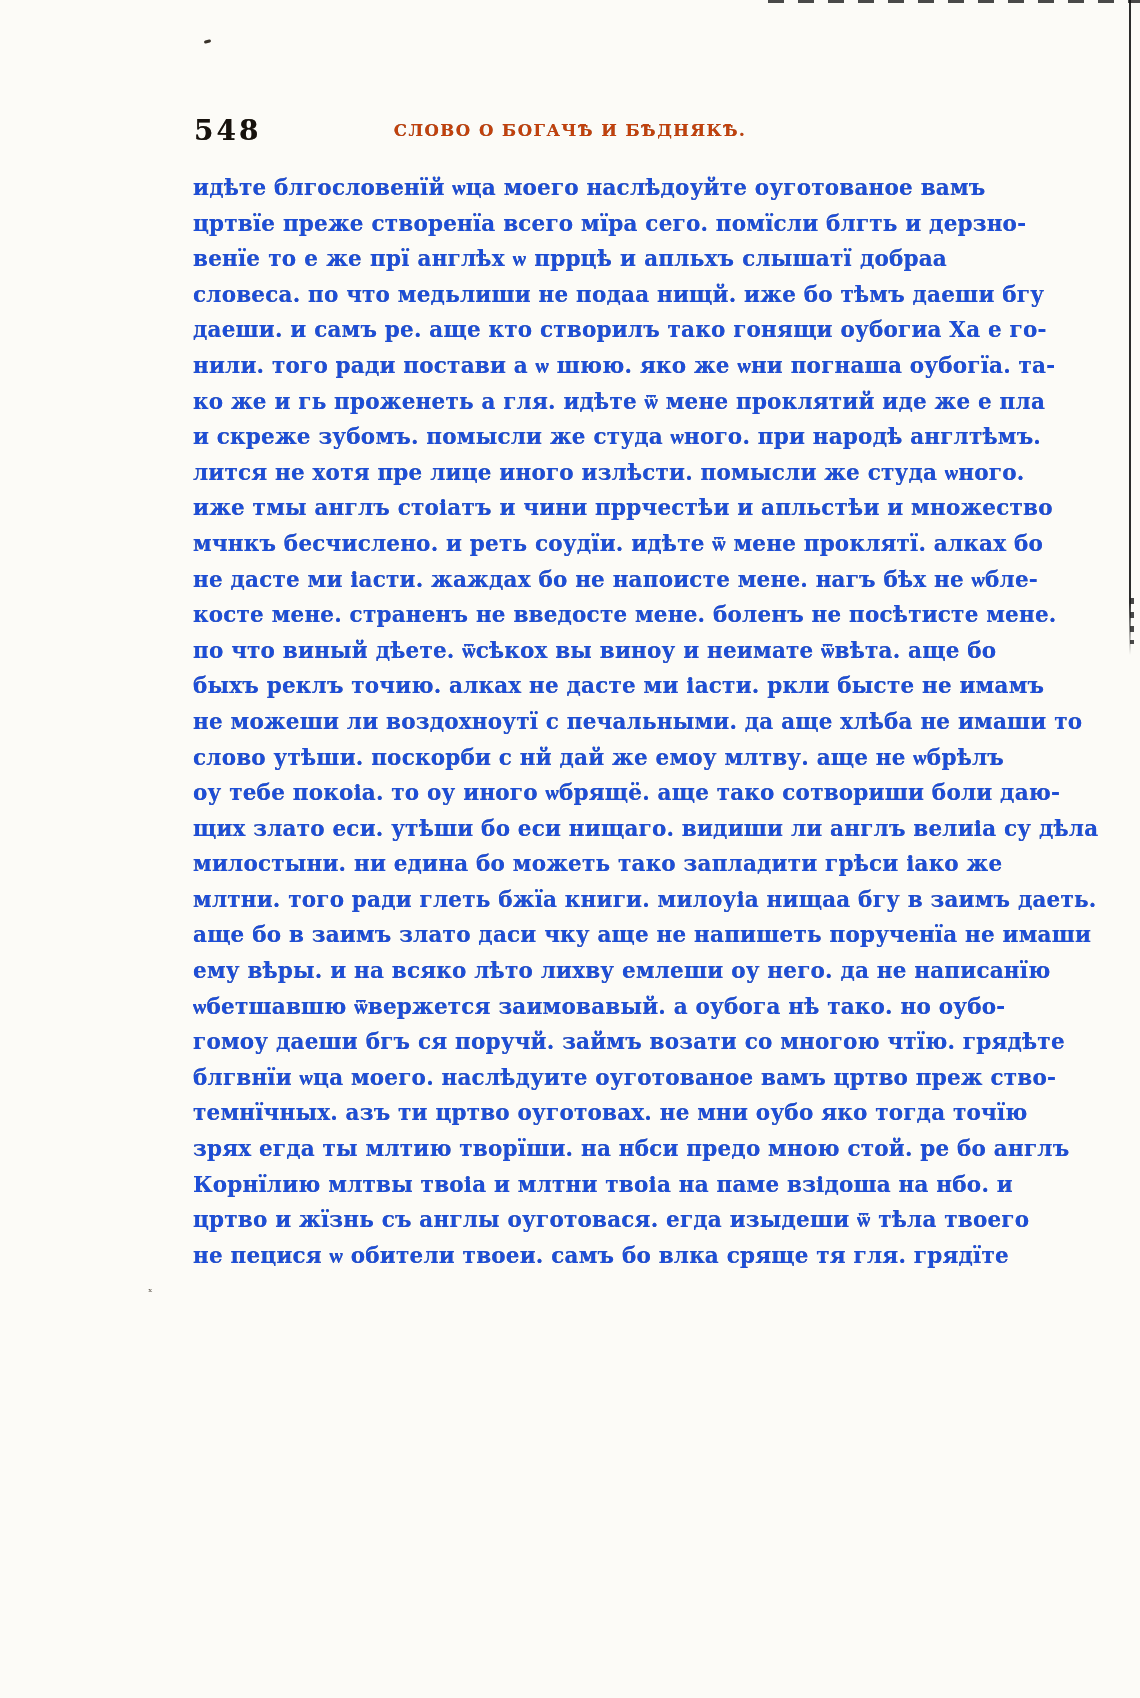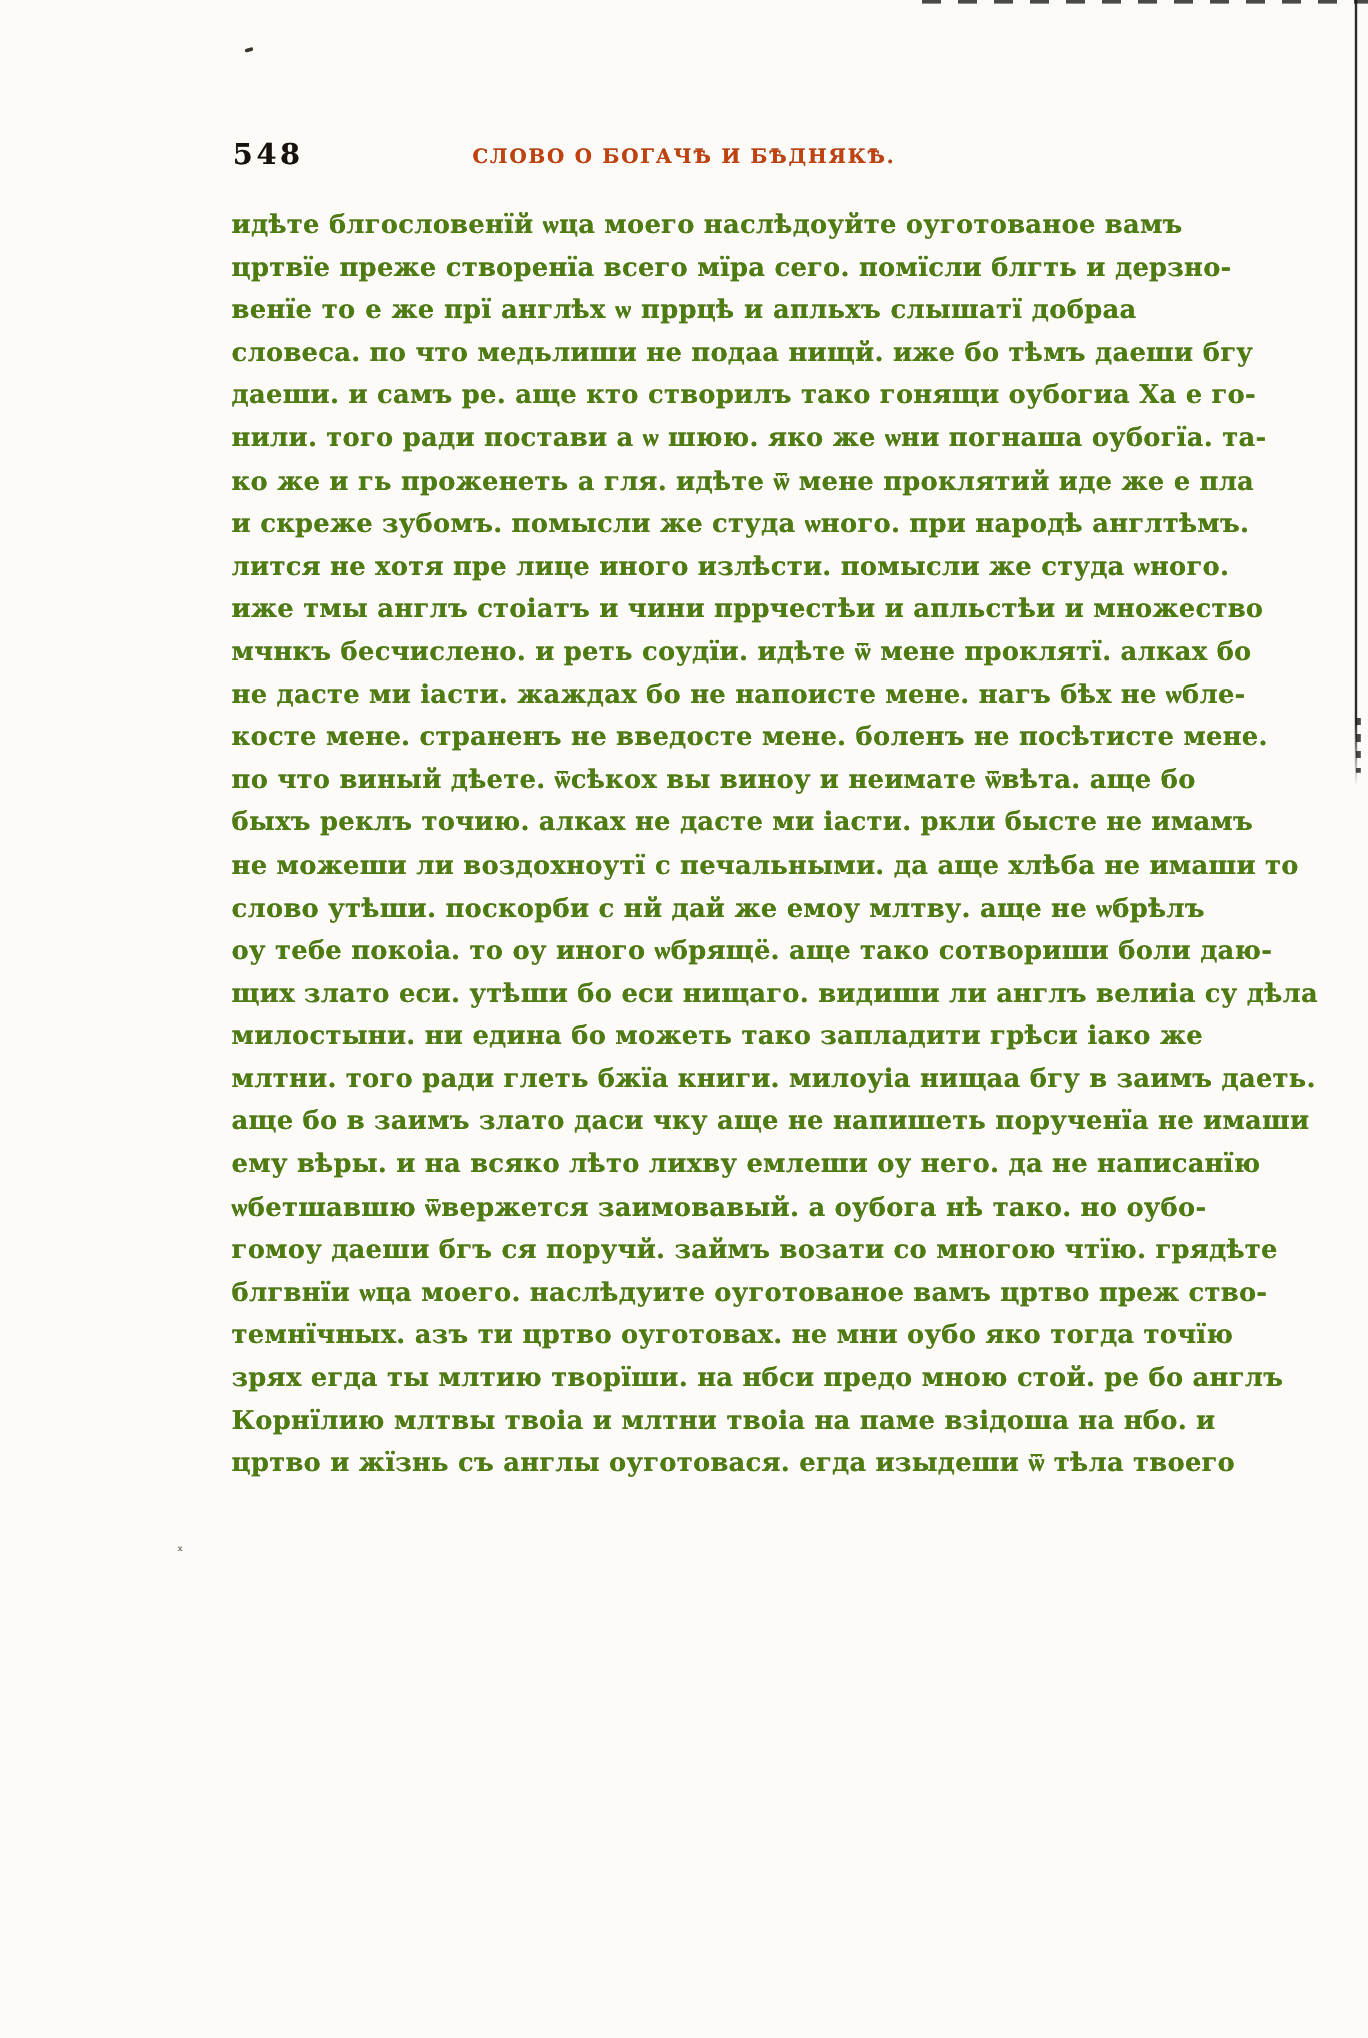--- a/index.html
+++ b/index.html
@@ -52,21 +52,21 @@
     position: absolute;
     top: 598px; right: 6px;
     width: 4px; height: 46px;
     background: repeating-linear-gradient(#1c1c1c 0 6px, transparent 6px 14px);
     opacity: .8;
   }
   
   .page-number {
     position: absolute;
     left: 194px; top: 114px;
-    font-size: 24px;
+    font-size: 28px;
     font-weight: bold;
     letter-spacing: 3px;
     color: #17120d;
   }
   .running-title {
     position: absolute;
     left: 194px; top: 121px;
     width: 752px;
     text-align: center;
     font-size: 16.5px;
@@ -82,21 +82,21 @@
   }
   .body-text .line {
     font-size: 21.5px;
     font-weight: bold;
     line-height: 35.6px;
     height: 35.6px;
     white-space: nowrap;
     text-align: justify;
     text-align-last: justify;
     letter-spacing: 0.2px;
-    color: #4d7c0f;
+    color: #1d4ed8;
   }
   
   .body-text .line, .running-title, .page-number {
     text-shadow: 0 0 0.4px rgba(30,22,12,0.55);
   }
 </style>
 </head>
 <body>
 
 <div class="page">
@@ -134,15 +134,16 @@
       <div class="line">млтни. того ради глеть бжїа книги. милоуіа нищаа бгу в заимъ даеть.</div>
       <div class="line">аще бо в заимъ злато даси чку аще не напишеть порученїа не имаши</div>
       <div class="line">ему вѣры. и на всяко лѣто лихву емлеши оу него. да не написанїю</div>
       <div class="line">ѡбетшавшю ѿвержется заимовавый. а оубога нѣ тако. но оубо-</div>
       <div class="line">гомоу даеши бгъ ся поручй. займъ возати со многою чтїю. грядѣте</div>
       <div class="line">блгвнїи ѡца моего. наслѣдуите оуготованое вамъ цртво преж ство-</div>
       <div class="line">темнїчных. азъ ти цртво оуготовах. не мни оубо яко тогда точїю</div>
       <div class="line">зрях егда ты млтию творїши. на нбси предо мною стой. ре бо англъ</div>
       <div class="line">Корнїлию млтвы твоіа и млтни твоіа на паме взідоша на нбо. и</div>
       <div class="line">цртво и жїзнь съ англы оуготовася. егда изыдеши ѿ тѣла твоего</div>
+      <div class="line">не пецися ѡ обители твоеи. самъ бо влка сряще тя гля. грядїте</div>
     </div>
 
 </div>
 
 </body></html>

